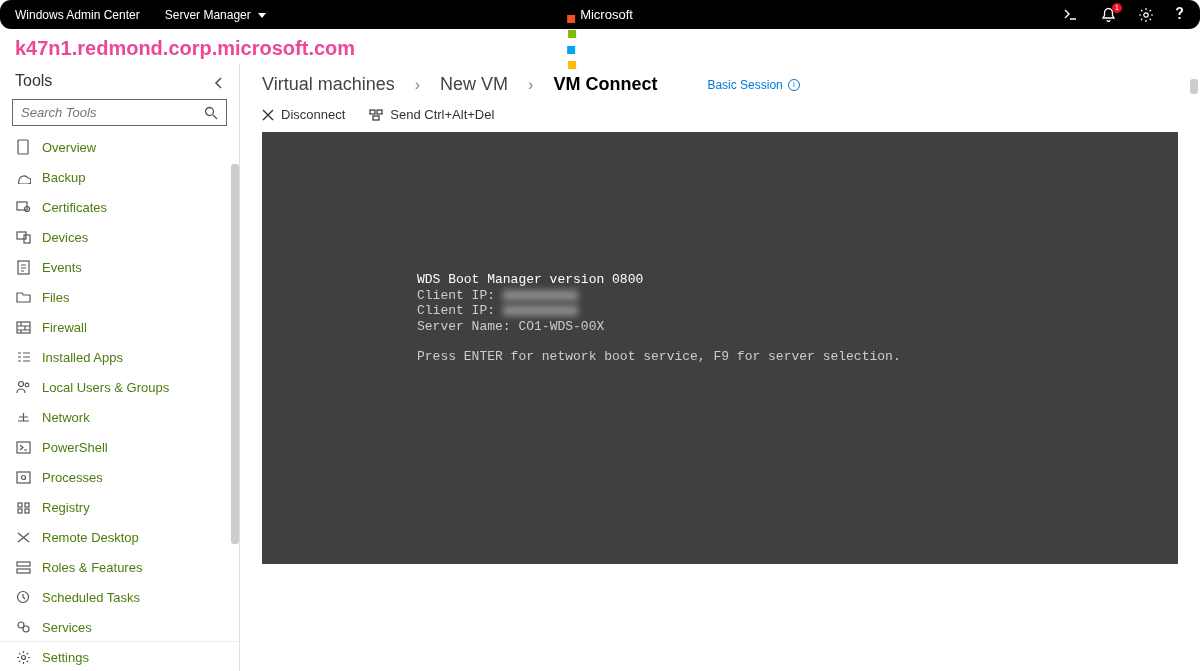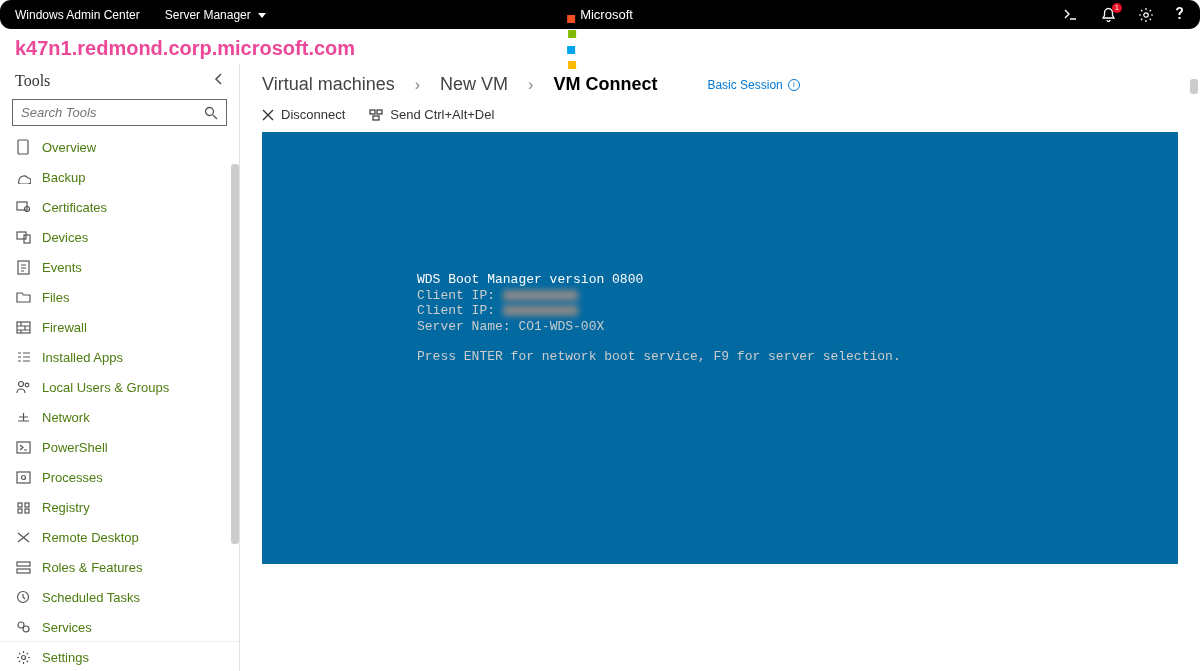--- a/index.html
+++ b/index.html
@@ -23,21 +23,21 @@
     .notif-badge { position: absolute; top: -4px; right: -6px; background: #e81123; color: #fff; border-radius: 50%; width: 10px; height: 10px; font-size: 7px; display: flex; align-items: center; justify-content: center; }
     
     
     .server-header { padding: 8px 15px 4px; font-size: 20px; font-weight: 700; color: #ec4899; }
     
     
     .layout { display: flex; height: calc(100% - 63px); }
     
     
     .sidebar { width: 240px; border-right: 1px solid #e0e0e0; display: flex; flex-direction: column; position: relative; }
-    .tools-header { display: flex; align-items: flex-start; justify-content: space-between; padding: 8px 15px 6px; font-family: Liberation Serif, serif; }
+    .tools-header { display: flex; align-items: flex-end; justify-content: space-between; padding: 8px 15px 6px; }
     .tools-title { font-size: 16px; font-weight: 400; }
     .collapse-chevron { cursor: pointer; font-size: 14px; color: #555; }
     .search-box { margin: 3px 12px 6px; border: 1px solid #666; display: flex; align-items: center; padding: 5px 8px; }
     .search-input { border: none; outline: none; flex: 1; font-size: 13px; font-style: italic; color: #777; }
     .search-icon-svg { color: #555; }
     .tools-list { flex: 1; overflow-y: auto; padding-bottom: 40px; }
     .tool-item { display: flex; align-items: center; gap: 11px; padding: 7px 15px; cursor: pointer; font-size: 13px; color: #4d7c0f; }
     .tool-icon { width: 16px; height: 16px; display: flex; align-items: center; justify-content: center; flex-shrink: 0; }
     .settings-row { border-top: 1px solid #eee; position: absolute; bottom: 0; left: 0; right: 0; background: #fff; }
     .sidebar-scrollbar { position: absolute; right: 0; top: 100px; width: 8px; height: 380px; background: #ccc; border-radius: 3px; }
@@ -47,21 +47,21 @@
     .breadcrumb-row { display: flex; align-items: center; padding: 10px 22px 8px; gap: 20px; }
     .bc-item { font-size: 18px; color: #444; cursor: pointer; }
     .bc-sep { color: #888; font-size: 16px; }
     .bc-current { font-weight: 700; color: #000; }
     .basic-session { margin-left: 30px; color: #0078d4; font-size: 12px; display: flex; align-items: center; gap: 5px; cursor: pointer; }
     .info-circle { width: 12px; height: 12px; border: 1px solid #0078d4; border-radius: 50%; display: inline-flex; align-items: center; justify-content: center; font-size: 8px; }
     
     .action-row { display: flex; align-items: center; gap: 24px; padding: 4px 22px 10px; }
     .action-btn { display: flex; align-items: center; gap: 7px; cursor: pointer; font-size: 13px; color: #333; }
     
-    .vm-console { margin: 0 22px; background: #0369a1; height: 432px; position: relative; font-family: 'Courier New', monospace; font-size: 13px; color: #ccc; }
+    .vm-console { margin: 0 22px; background: #404040; height: 432px; position: relative; font-family: 'Courier New', monospace; font-size: 13px; color: #ccc; }
     .console-text { position: absolute; left: 155px; top: 140px; line-height: 1.2; }
     .console-line { white-space: nowrap; }
     .blur { filter: blur(3px); background: #888; color: transparent; display: inline-block; width: 75px; height: 11px; vertical-align: middle; }
     .console-hint { position: absolute; left: 155px; top: 217px; }
     .main-scrollbar-thumb { position: absolute; right: 2px; top: 15px; width: 8px; height: 15px; background: #ccc; border-radius: 3px; }
     
     svg { display: block; }
     .chevron-down::after { content: ''; display: inline-block; width: 0; height: 0; border-left: 4px solid transparent; border-right: 4px solid transparent; border-top: 5px solid #fff; margin-left: 2px; vertical-align: middle; }
   </style>
 </head>

